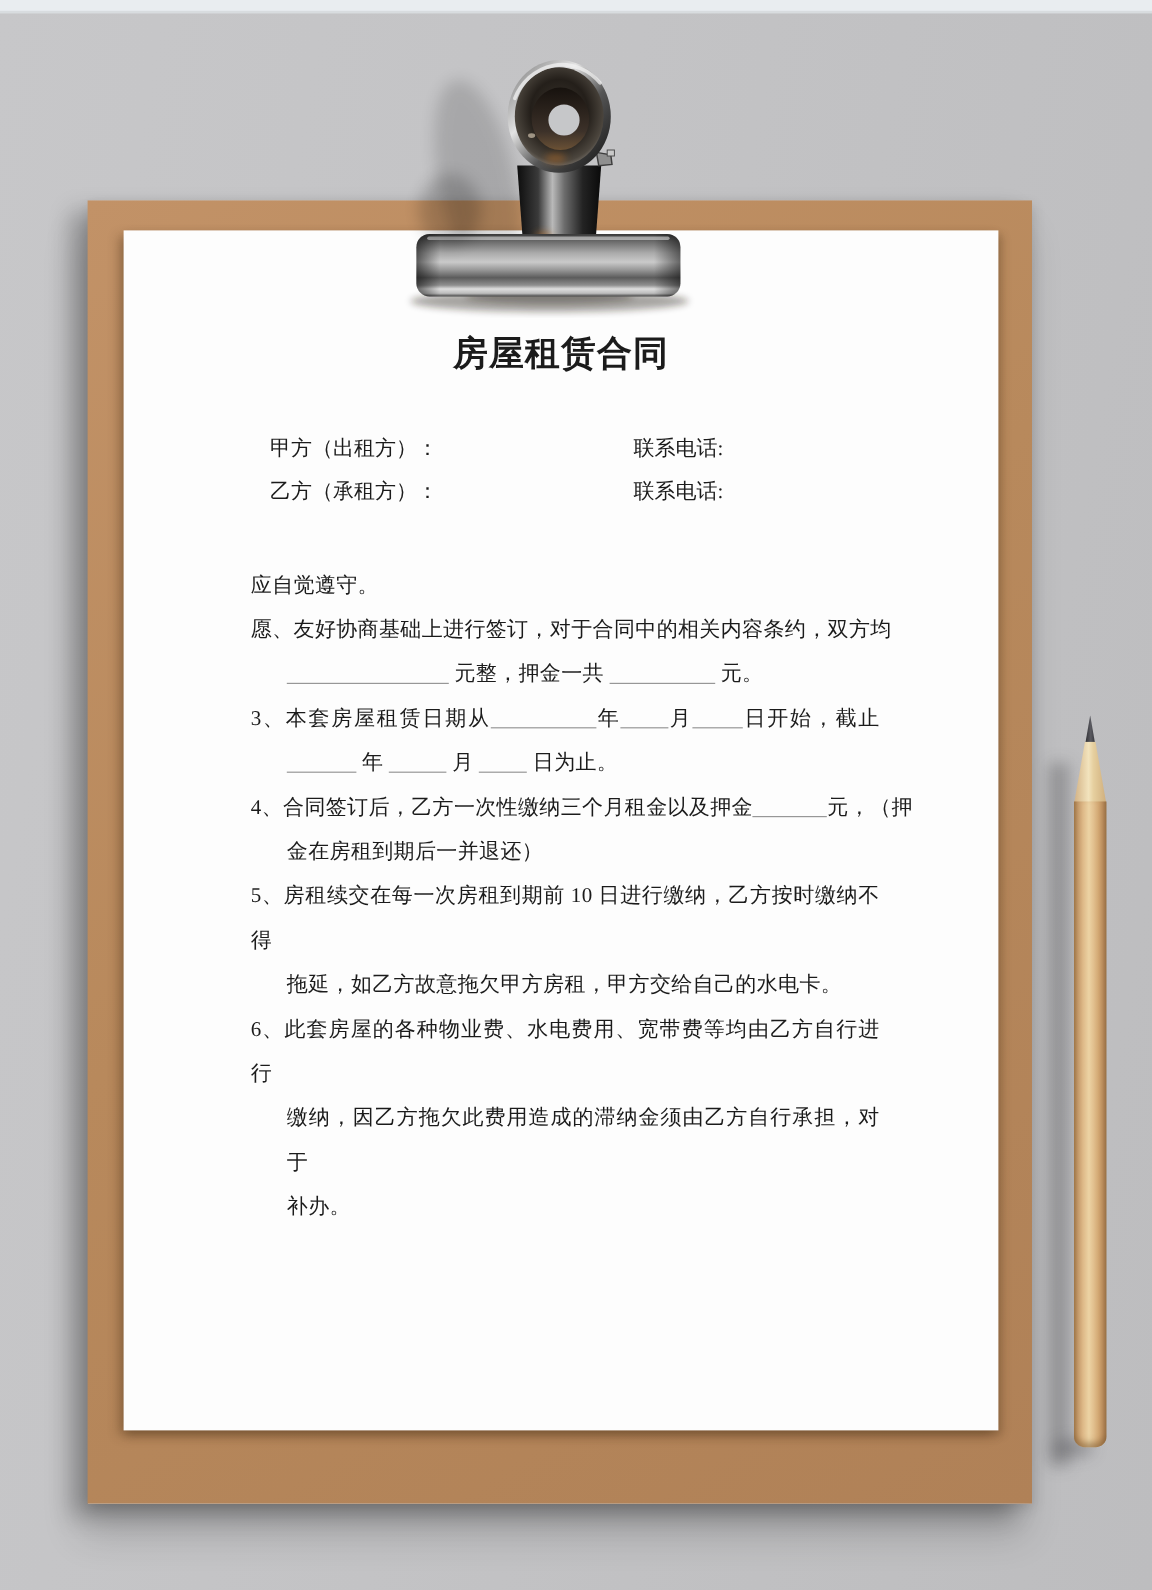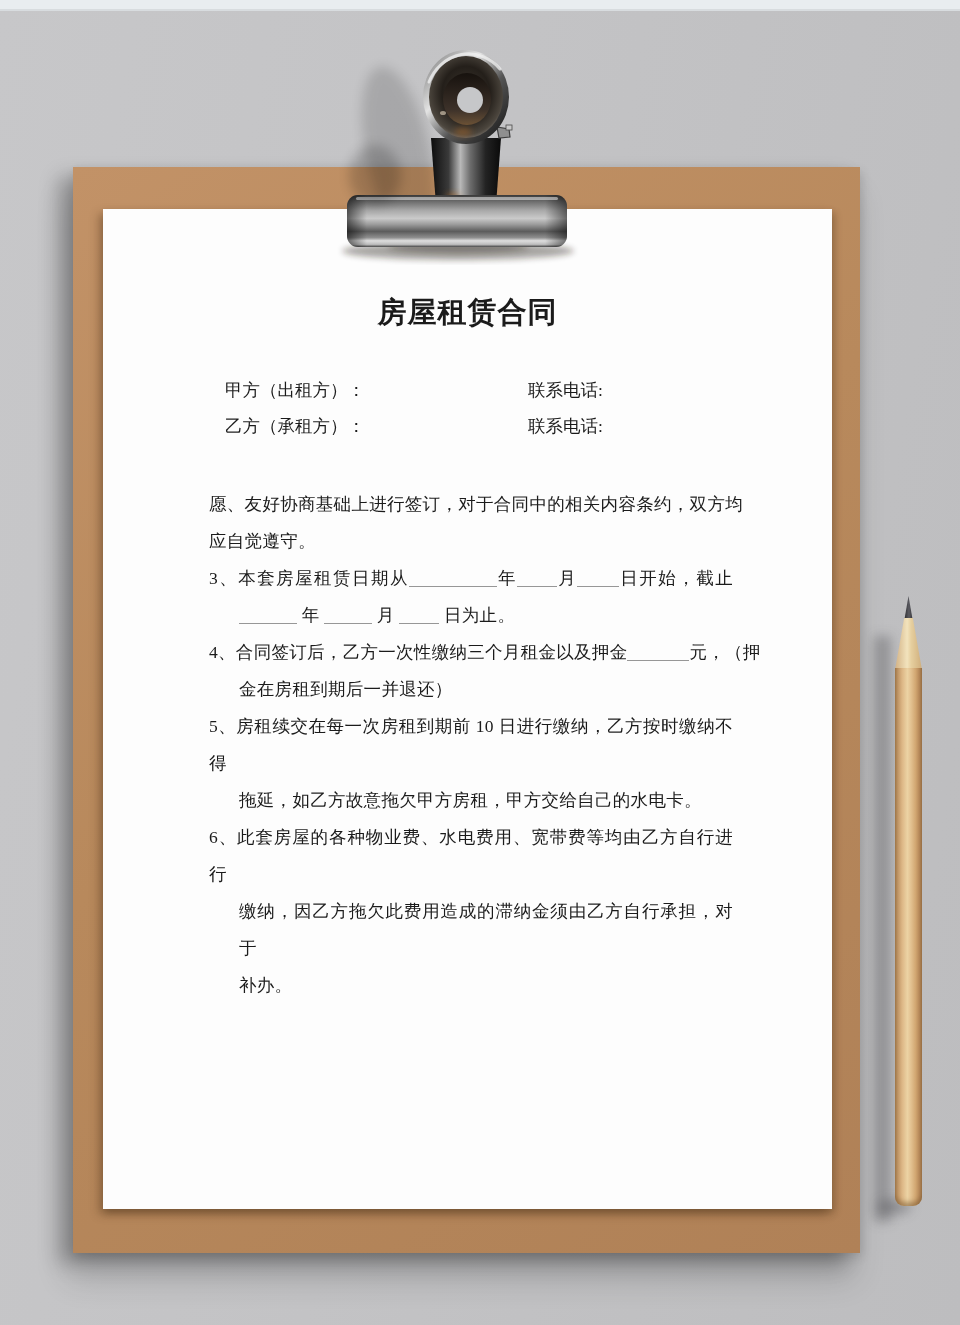--- a/index.html
+++ b/index.html
@@ -5,21 +5,21 @@
   html,body{margin:0;padding:0;}
   body{width:960px;height:1325px;overflow:hidden;background:#c3c3c5;font-family:"Liberation Sans","DejaVu Sans",sans-serif;}
   .stage{position:relative;width:960px;height:1325px;background:linear-gradient(100deg,#c7c7c9 0%,#c3c3c5 45%,#bdbdbf 100%);overflow:hidden;}
   .top-strip{position:absolute;left:0;top:0;width:100%;height:9px;background:#e9edf0;border-bottom:2px solid #d8dcdf;}
   
   .clipboard{position:absolute;left:73px;top:167px;width:787px;height:1086px;
     background:linear-gradient(145deg,#c29267 0%,#b8895c 45%,#b08157 100%);
     box-shadow:-14px 10px 18px rgba(0,0,0,0.25),-6px 26px 30px rgba(0,0,0,0.16),2px 4px 10px rgba(0,0,0,0.12);}
   .paper{position:absolute;left:30px;top:25px;width:729px;height:1000px;background:#fdfdfd;
     box-shadow:-4px 5px 9px rgba(70,45,20,0.38),3px 4px 7px rgba(70,45,20,0.28);
-    font-family:"Liberation Serif","DejaVu Serif",serif;color:#1b1b1b;margin-top:17px;}
+    font-family:"Liberation Serif","DejaVu Serif",serif;color:#1b1b1b;}
   .doc-title{position:absolute;top:86px;left:0;right:0;margin:0;text-align:center;
     font-size:29px;font-weight:bold;letter-spacing:1px;line-height:34px;}
   .party-row{position:absolute;left:122px;width:524px;font-size:17.5px;line-height:22px;font-family:Liberation Serif, serif;}
   .party-row .phone{position:absolute;left:303px;top:0;}
   .contract-body{position:absolute;top:277px;left:106px;width:524px;font-size:17.5px;line-height:37px;letter-spacing:0.3px;}
   .line{white-space:nowrap;}
   .line.cont{padding-left:30px;}
   .line.para-first{text-indent:43px;}
   .line.justify{white-space:normal;text-align:justify;text-align-last:justify;}
   .blank{display:inline-block;border-bottom:1px solid #979797;height:16px;vertical-align:-3px;}
@@ -52,22 +52,23 @@
       <div class="party-row" style="top:170px;">
         <span>甲方（出租方）：</span>
         <span class="phone">联系电话:</span>
       </div>
       <div class="party-row" style="top:206px;">
         <span>乙方（承租方）：</span>
         <span class="phone">联系电话:</span>
       </div>
 
       <div class="contract-body">
+          <div class="line para"><span>应自觉遵守。</span></div>
           <div class="line para"><span>愿、友好协商基础上进行签订，对于合同中的相关内容条约，双方均</span></div>
-          <div class="line para"><span>应自觉遵守。</span></div>
+          <div class="line cont"><span class="blank" style="width: 135px;"></span><span> 元整，押金一共 </span><span class="blank" style="width: 88px;"></span><span> 元。</span></div>
           <div class="line item justify"><span>3、本套房屋租赁日期从</span><span class="blank" style="width: 88px;"></span><span>年</span><span class="blank" style="width: 40px;"></span><span>月</span><span class="blank" style="width: 42px;"></span><span>日开始，截止</span></div>
           <div class="line cont"><span class="blank" style="width: 58px;"></span><span> 年 </span><span class="blank" style="width: 48px;"></span><span> 月 </span><span class="blank" style="width: 40px;"></span><span> 日为止。</span></div>
           <div class="line item"><span>4、合同签订后，乙方一次性缴纳三个月租金以及押金</span><span class="blank" style="width: 62px;"></span><span>元，（押</span></div>
           <div class="line cont"><span>金在房租到期后一并退还）</span></div>
           <div class="line item justify"><span>5、房租续交在每一次房租到期前 10 日进行缴纳，乙方按时缴纳不得</span></div>
           <div class="line cont"><span>拖延，如乙方故意拖欠甲方房租，甲方交给自己的水电卡。</span></div>
           <div class="line item justify"><span>6、此套房屋的各种物业费、水电费用、宽带费等均由乙方自行进行</span></div>
           <div class="line cont justify"><span>缴纳，因乙方拖欠此费用造成的滞纳金须由乙方自行承担，对于</span></div>
           <div class="line cont"><span>补办。</span></div>
         </div>

